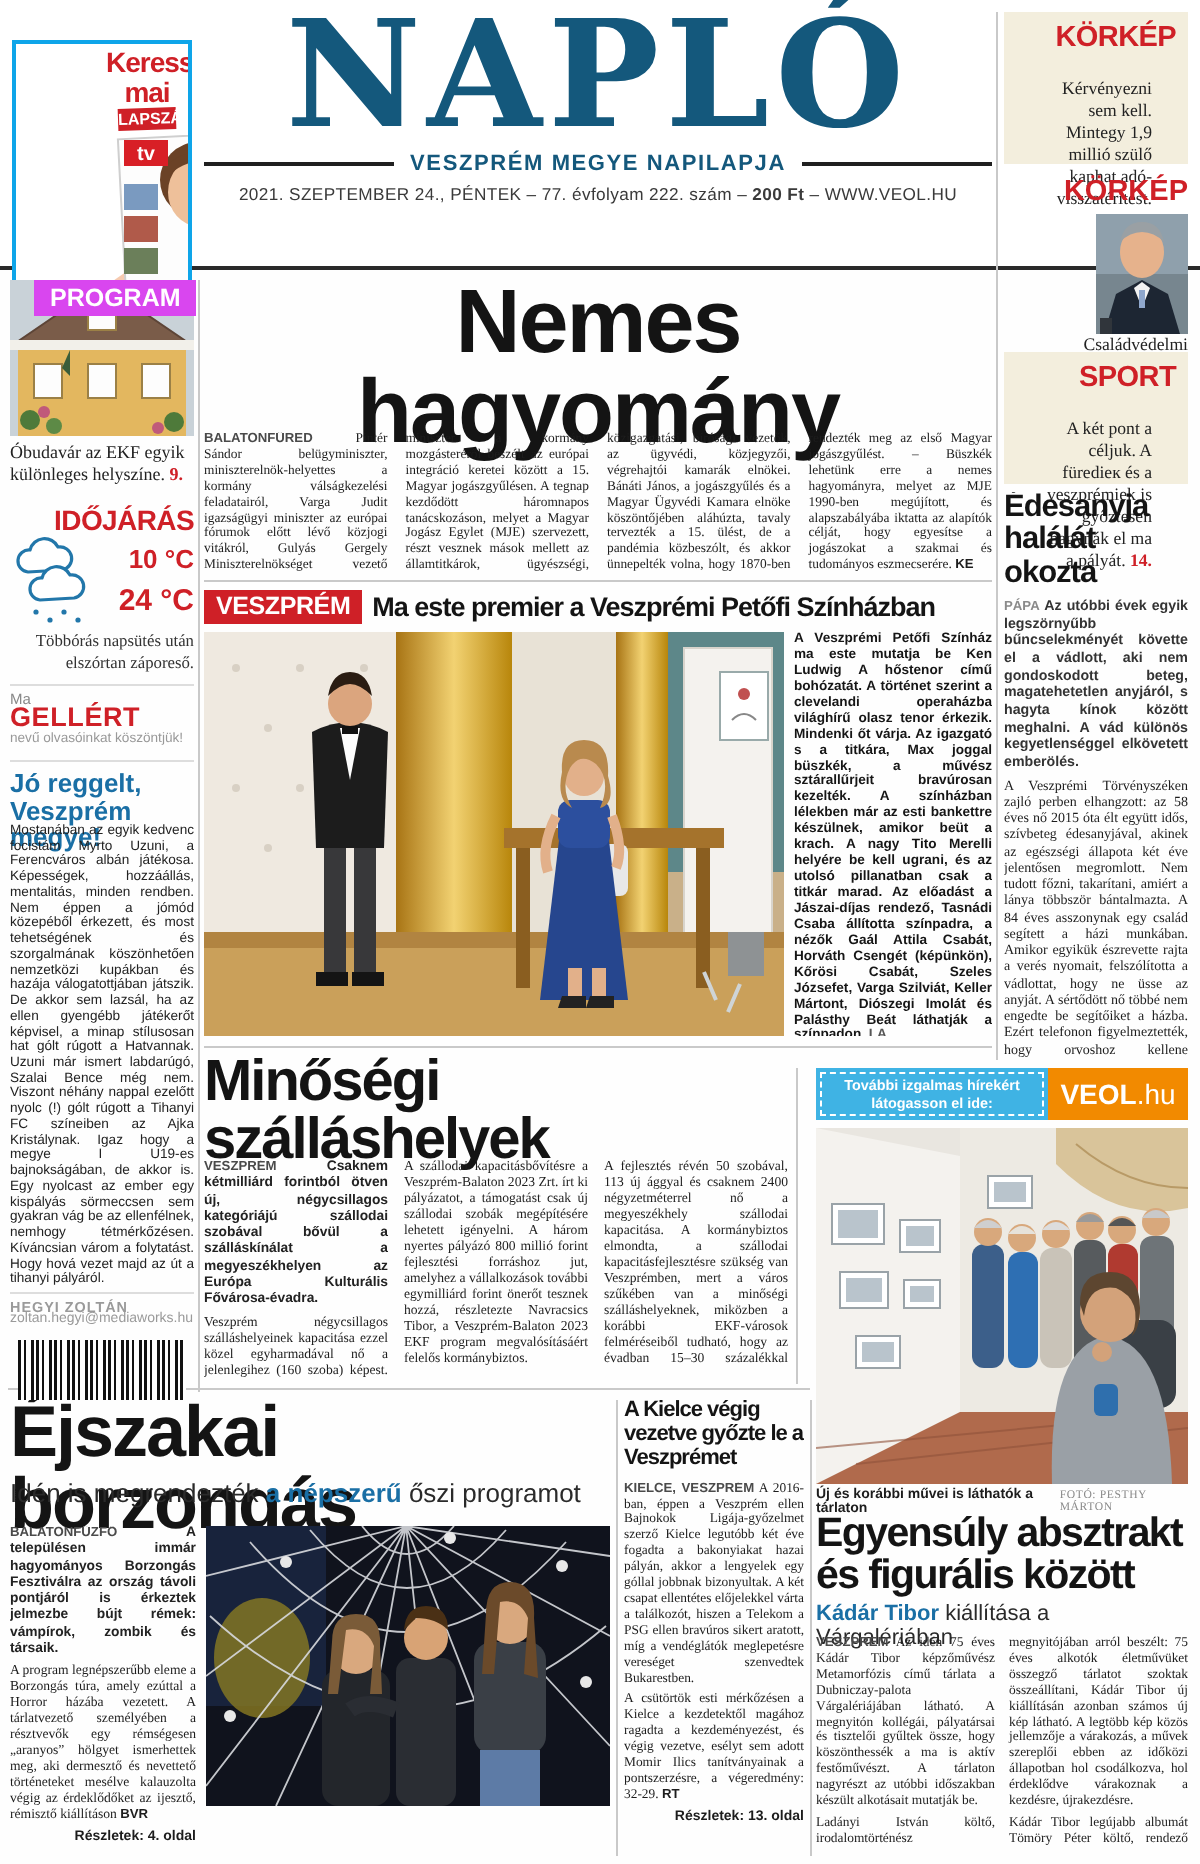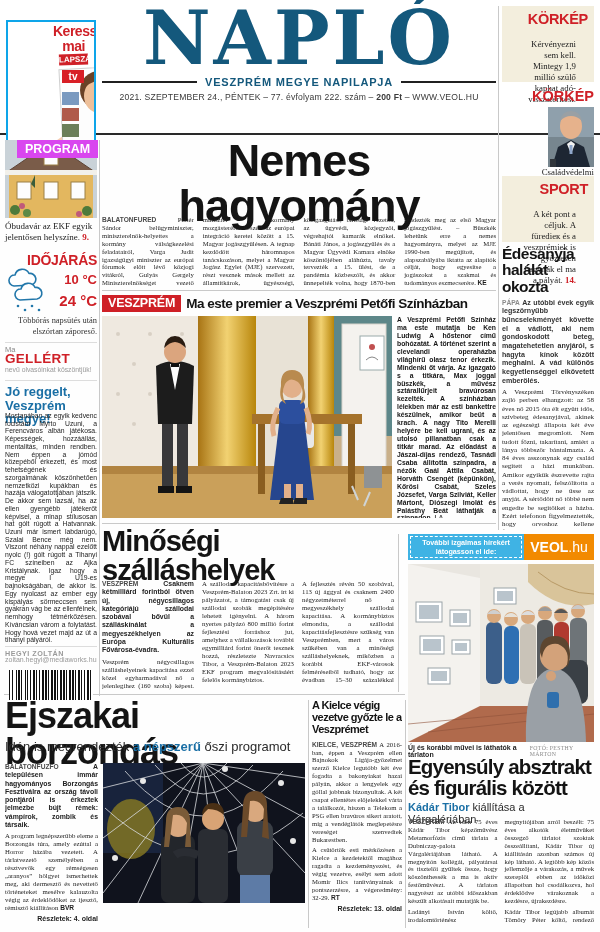--- a/index.html
+++ b/index.html
@@ -360,21 +360,21 @@
     <g>
         <circle cx="10" cy="70" r="5" fill="#4e7a3a"></circle>
         <circle cx="22" cy="73" r="4" fill="#5d8a46"></circle>
         <circle cx="17" cy="66" r="3" fill="#c05a7a"></circle>
         <circle cx="82" cy="71" r="5" fill="#4e7a3a"></circle>
         <circle cx="74" cy="74" r="3" fill="#c05a7a"></circle>
       </g>
   </svg>
   <div class="abs" style="left:17px;top:140px;background:#d946ef;color:#fff;font-weight:bold;font-size:12.5px;padding:2px 8px;">PROGRAM</div>
   <div class="abs serif" style="left:5px;top:221px;width:92px;font-size:9px;line-height:1.25;color:#222;">
-    <span>Óbudavár az EKF egyik jelentősen helyszíne.</span> <span class="pageno">9.</span>
+    <span>Óbudavár az EKF egyik különleges helyszíne.</span> <span class="pageno">9.</span>
   </div>
 
   <div class="abs red" style="left:5px;top:252px;width:92px;font-weight:bold;font-size:14px;text-align:right;letter-spacing:-0.3px;">IDŐJÁRÁS</div>
   <svg class="abs" style="left:6px;top:268px;" width="40" height="46" viewBox="0 0 40 46">
     <g stroke="#2277aa" stroke-width="1.6" fill="#fff" stroke-linejoin="round">
       <path d="M8 18 A5.5 5.5 0 0 1 9 7 A7.5 7.5 0 0 1 23 5.5 A5.5 5.5 0 0 1 25 17 Z"></path>
       <path d="M14 32 A5.5 5.5 0 0 1 15 21 A7.5 7.5 0 0 1 29 19.5 A5.5 5.5 0 0 1 31 31 Z"></path>
     </g>
     <g fill="#2277aa">
         <circle cx="12" cy="38" r="1.3"></circle>

